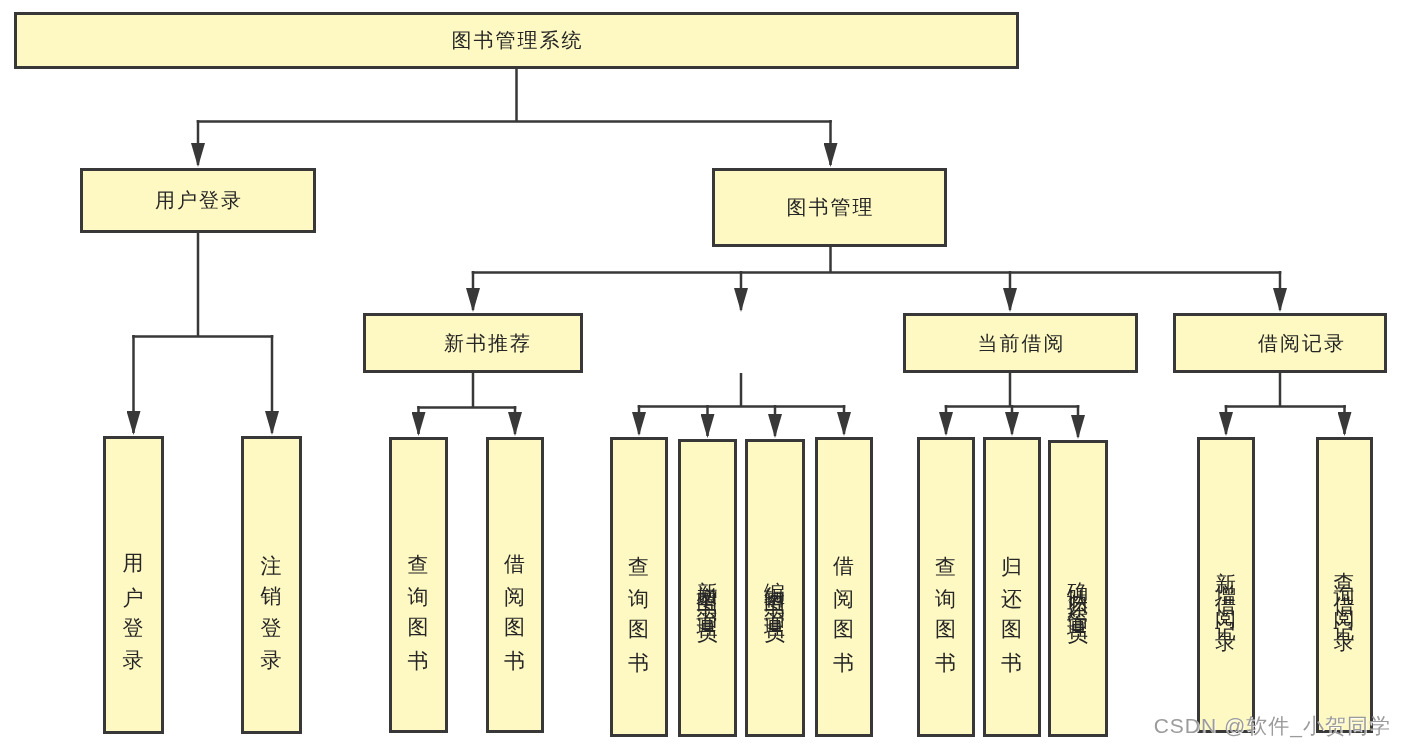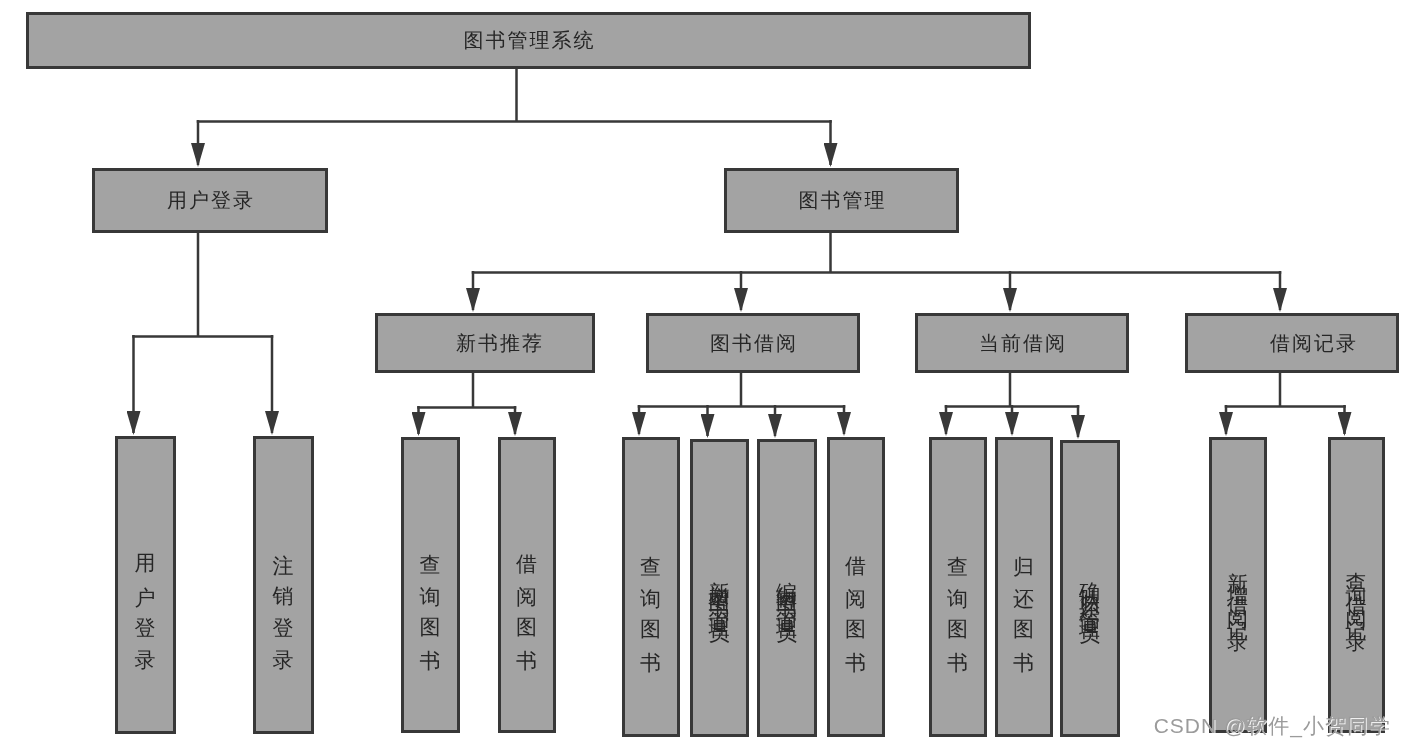--- a/index.html
+++ b/index.html
@@ -12,28 +12,27 @@
     overflow: hidden;
   }
   .connectors {
     position: absolute;
     left: 0; top: 0;
     width: 1405px;
     height: 747px;
   }
   .node {
     position: absolute;
-    background: #a3a3a3;
+    background: #fef9c3;
     border: 3px solid #383838;
     box-sizing: border-box;
     display: flex;
     align-items: center;
     justify-content: center;
     color: #262626;
-    margin-left: 12px;
   }
   .hbox { font-size: 20px; letter-spacing: 2px; }
   .hbox .label { transform: translateX(1px); white-space: nowrap; }
   .leaf { font-size: 21px; }
   .leaf .vlabel {
     writing-mode: vertical-rl;
     text-orientation: mixed;
     letter-spacing: var(--ls, 8px);
     margin-bottom: calc(0px - var(--ls, 8px));
     white-space: nowrap;
@@ -109,31 +108,28 @@
     </g>
   </svg>
 
   <div class="node hbox" style="left:14px; top:12px; width:1005px; height:57px;">
     <span class="label">图书管理系统</span>
   </div>
 
   <div class="node hbox" style="left:80px; top:168px; width:236px; height:65px;">
     <span class="label">用户登录</span>
   </div>
-  <div class="node hbox" style="left:712px; top:168px; width:235px; height:65px;">
+  <div class="node hbox" style="left:712px; top:168px; width:235px; height:79px;">
     <span class="label">图书管理</span>
   </div>
 
   <div class="node hbox" style="left:363px; top:313px; width:220px; height:60px;padding-left:28px;">
     <span class="label">新书推荐</span>
   </div>
-  <div class="node hbox" style="left:634px; top:313px; width:214px; height:60px;">
-    <span class="label">图书借阅</span>
-  </div>
-  <div class="node hbox" style="left:903px; top:313px; width:214px; height:60px;">
+  <div class="node hbox" style="left:903px; top:313px; width:235px; height:60px;">
     <span class="label">当前借阅</span>
   </div>
   <div class="node hbox" style="left:1173px; top:313px; width:214px; height:60px;padding-left:42px;">
     <span class="label">借阅记录</span>
   </div>
 
   <div class="node leaf ls4" style="left:103px; top:436px; width:61px; height:298px;">
     <span class="vlabel">用户登录</span>
   </div>
   <div class="node leaf ls4" style="left:241px; top:436px; width:61px; height:298px;">

